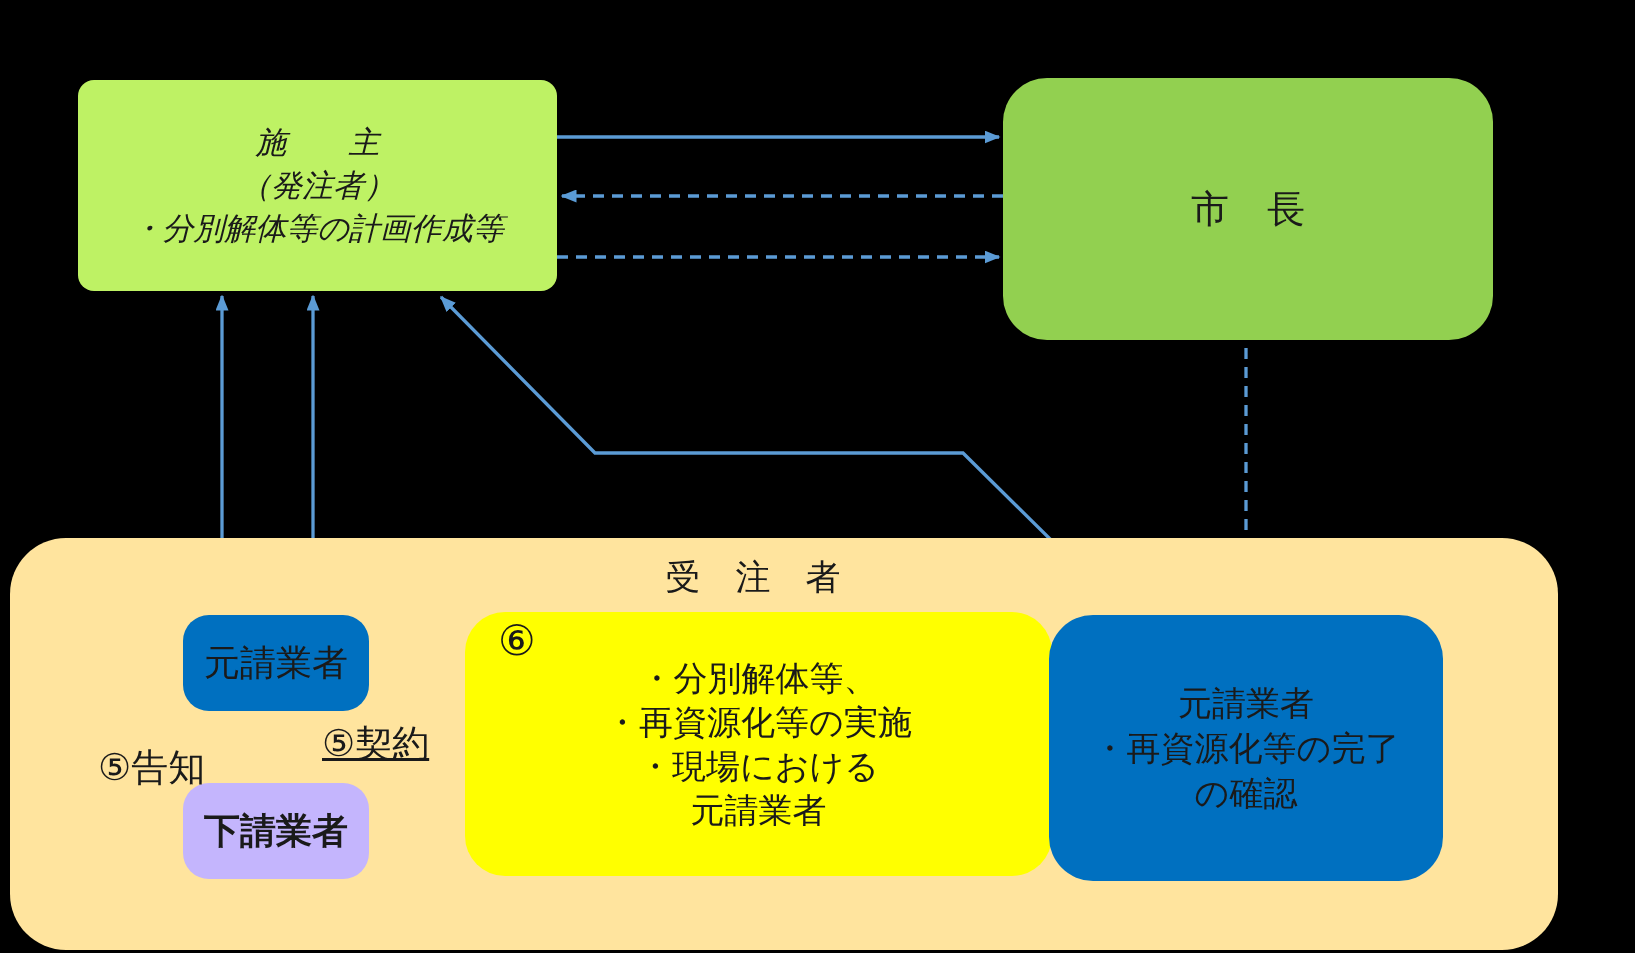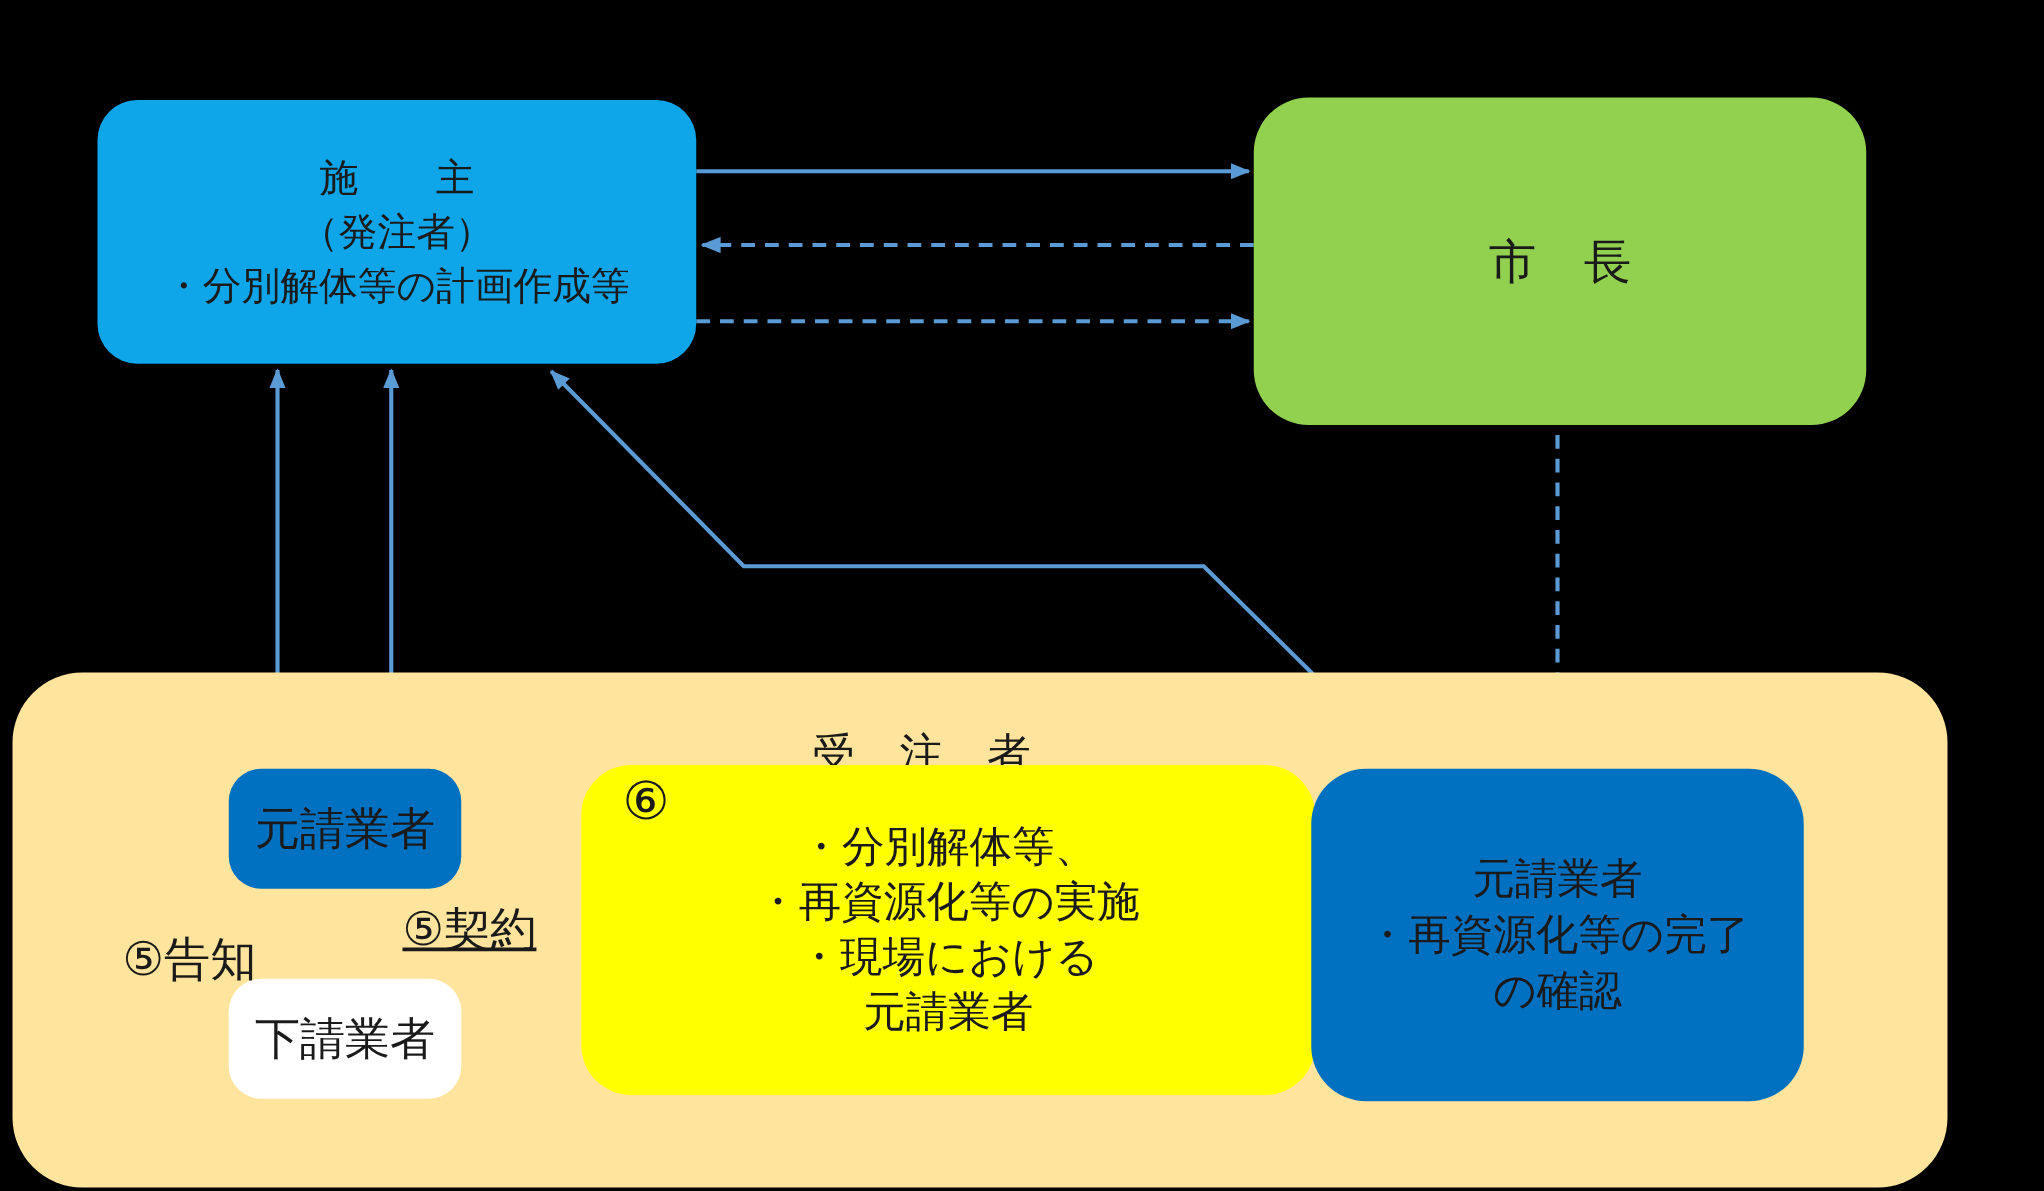--- a/index.html
+++ b/index.html
@@ -5,29 +5,29 @@
   html,body{margin:0;padding:0;background:#000;}
   #stage{
     position:relative;width:1635px;height:953px;background:#000;overflow:hidden;
     font-family:"Liberation Sans","DejaVu Sans",sans-serif;color:#1a1a1a;
   }
   .node{position:absolute;display:flex;flex-direction:column;align-items:center;justify-content:center;text-align:center;box-sizing:border-box;}
   #edges{position:absolute;left:0;top:0;width:1635px;height:953px;}
 
   
   .group-box{left:10px;top:538px;width:1548px;height:412px;border-radius:56px;background:#FFE49E;}
-  .group-label{position:absolute;left:624px;top:556px;width:226px;text-align:center;font-size:35px;line-height:42px;margin-top:27px;}
+  .group-label{position:absolute;left:640px;top:556px;width:226px;text-align:center;font-size:35px;line-height:42px;}
 
   
-  .owner-box{left:78px;top:80px;width:479px;height:211px;border-radius:32px;background:#0ea5e9;font-size:31px;line-height:43px;}
+  .owner-box{left:78px;top:80px;width:479px;height:211px;border-radius:16px;background:#bef264;font-size:31px;line-height:43px;font-style:italic;}
   .mayor-box{left:1003px;top:78px;width:490px;height:262px;border-radius:44px;background:#92D050;font-size:38px;}
 
   
   .prime-box{left:183px;top:615px;width:186px;height:96px;border-radius:26px;background:#0070C0;font-size:36px;}
-  .sub-box{left:183px;top:783px;width:186px;height:96px;border-radius:26px;background:#ffffff;font-size:36px;}
+  .sub-box{left:183px;top:783px;width:186px;height:96px;border-radius:26px;background:#c4b5fd;font-size:36px;font-weight:bold;}
 
   
   .task-box{left:465px;top:612px;width:587px;height:264px;border-radius:40px;background:#FFFF00;font-size:34px;line-height:44px;}
   .task-badge{position:absolute;left:498px;top:620px;font-size:42px;line-height:42px;}
 
   
   .confirm-box{left:1049px;top:615px;width:394px;height:266px;border-radius:44px;background:#0070C0;font-size:34px;line-height:45px;}
 
   
   .edge-label{position:absolute;font-size:37px;line-height:40px;white-space:nowrap;}

